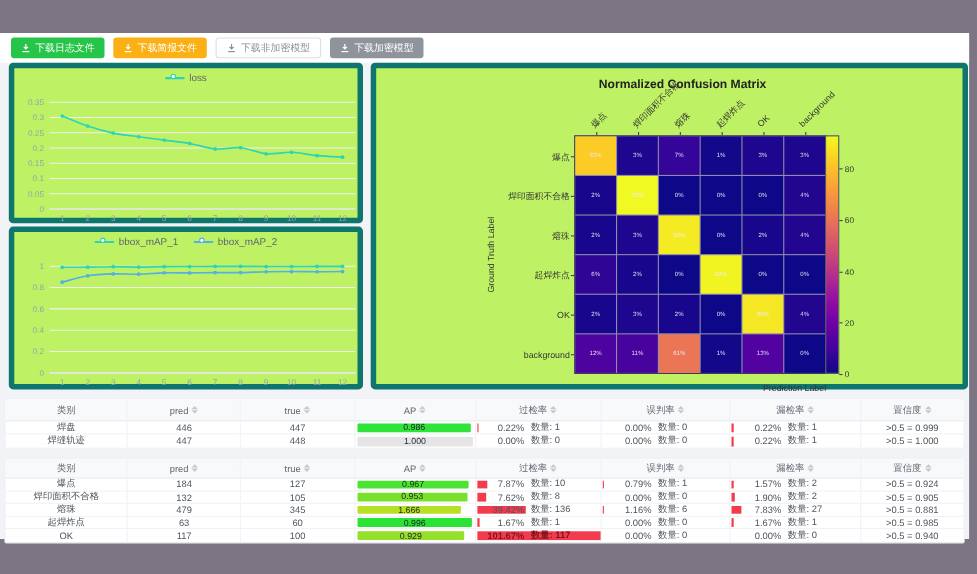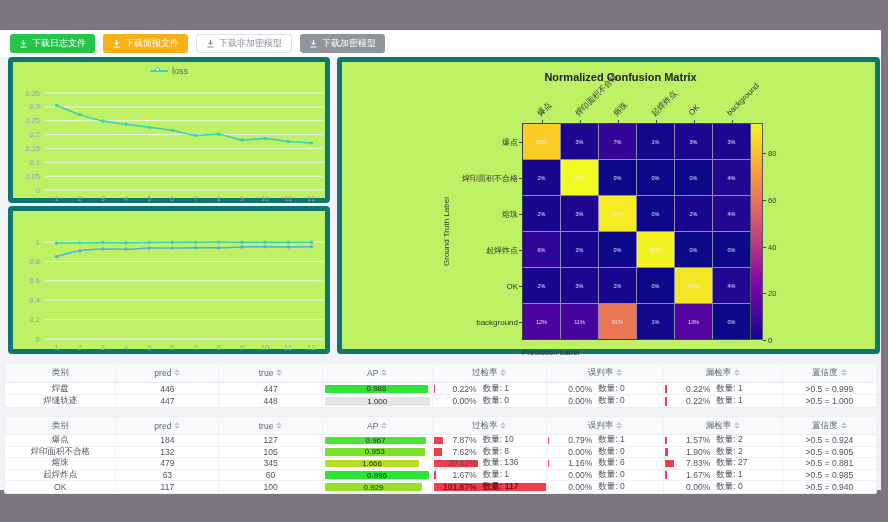--- a/index.html
+++ b/index.html
@@ -31,21 +31,21 @@
   .cm-grid{position:absolute;left:180px;top:61px;display:grid;grid-template-columns:repeat(6,37px);grid-template-rows:repeat(6,35px);gap:1px;background:#8f8cab;border:1px solid #3d3d4e;}
   .mcell{display:flex;align-items:center;justify-content:center;font-size:5.5px;color:rgba(240,238,248,0.92);}
   .cm-rowlabels{position:absolute;left:58px;top:62px;width:118px;}
   .cm-rowlabel{height:36px;display:flex;align-items:center;justify-content:flex-end;font-size:8px;color:#333;}
   .cm-collabel{position:absolute;font-size:8px;color:#333;white-space:nowrap;transform:rotate(-45deg);transform-origin:0 100%;}
   .cm-tick{position:absolute;background:#44444f;}
   .cm-colorbar{position:absolute;left:408px;top:61px;width:13px;height:217px;border:1px solid #55555f;}
   .cm-cbtick{position:absolute;font-size:7.5px;color:#333;}
   .cm-cbline{position:absolute;width:3px;height:1px;background:#44444f;}
   .cm-ylabel{position:absolute;left:100px;top:61px;height:217px;width:14px;writing-mode:vertical-rl;transform:rotate(180deg);text-align:center;font-size:8px;color:#333;}
-  .cm-xlabel{position:absolute;left:180px;top:286px;width:229px;text-align:left;font-size:8px;color:#333;}
+  .cm-xlabel{position:absolute;left:180px;top:286px;width:229px;text-align:right;font-size:8px;color:#333;}
   
   .tables{position:absolute;left:4px;top:332px;width:873px;}
   .tbl{background:#fff;border:1px solid #edeff3;border-radius:2px;}
   .tbl + .tbl{margin-top:8px;}
   .trow{display:flex;align-items:stretch;border-bottom:1px solid #f0f2f5;}
   .trow:last-child{border-bottom:none;}
   .thead{background:#f8f9fb;border-bottom:1px solid #e8ebf0;}
   .tcell{display:flex;align-items:center;justify-content:center;font-size:8.5px;color:#4e545c;border-right:1px solid #f0f2f5;position:relative;overflow:hidden;padding:0 2px;}
   .tcell:last-child{border-right:none;}
   .th{color:#5f6670;}
@@ -144,20 +144,36 @@
           <circle cx="182.58333333333334" cy="57.40285714285714" r="1.7" fill="#2fd3b6"></circle>
           <circle cx="205.75" cy="56.29428571428571" r="1.7" fill="#2fd3b6"></circle>
           <circle cx="228.91666666666666" cy="61.83714285714286" r="1.7" fill="#2fd3b6"></circle>
           <circle cx="252.08333333333334" cy="60.451428571428565" r="1.7" fill="#2fd3b6"></circle>
           <circle cx="275.25" cy="63.5" r="1.7" fill="#2fd3b6"></circle>
           <circle cx="298.4166666666667" cy="64.88571428571427" r="1.7" fill="#2fd3b6"></circle>
         </svg>
     </div>
 
     <div class="card card-map">
+      <div class="legend">
+        <span class="lg-item">
+          <span class="lg-icon">
+              <i class="lg-line" style="background: rgb(47, 211, 182);"></i>
+              <i class="lg-ring" style="border-color: rgb(47, 211, 182);"></i>
+            </span>
+          <span class="lg-label">bbox_mAP_1</span>
+        </span>
+        <span class="lg-item">
+          <span class="lg-icon">
+              <i class="lg-line" style="background: rgb(84, 174, 232);"></i>
+              <i class="lg-ring" style="border-color: rgb(84, 174, 232);"></i>
+            </span>
+          <span class="lg-label">bbox_mAP_2</span>
+        </span>
+      </div>
       <svg class="chart-svg" id="svg-map" width="320" height="128">
           <line x1="32" y1="112" x2="310" y2="112" stroke="#eef0f4" stroke-width="1"></line>
           <text x="27" y="114.5" text-anchor="end" class="tick">0</text>
           <line x1="32" y1="92.6" x2="310" y2="92.6" stroke="#eef0f4" stroke-width="1"></line>
           <text x="27" y="95.1" text-anchor="end" class="tick">0.2</text>
           <line x1="32" y1="73.19999999999999" x2="310" y2="73.19999999999999" stroke="#eef0f4" stroke-width="1"></line>
           <text x="27" y="75.69999999999999" text-anchor="end" class="tick">0.4</text>
           <line x1="32" y1="53.800000000000004" x2="310" y2="53.800000000000004" stroke="#eef0f4" stroke-width="1"></line>
           <text x="27" y="56.300000000000004" text-anchor="end" class="tick">0.6</text>
           <line x1="32" y1="34.39999999999999" x2="310" y2="34.39999999999999" stroke="#eef0f4" stroke-width="1"></line>

